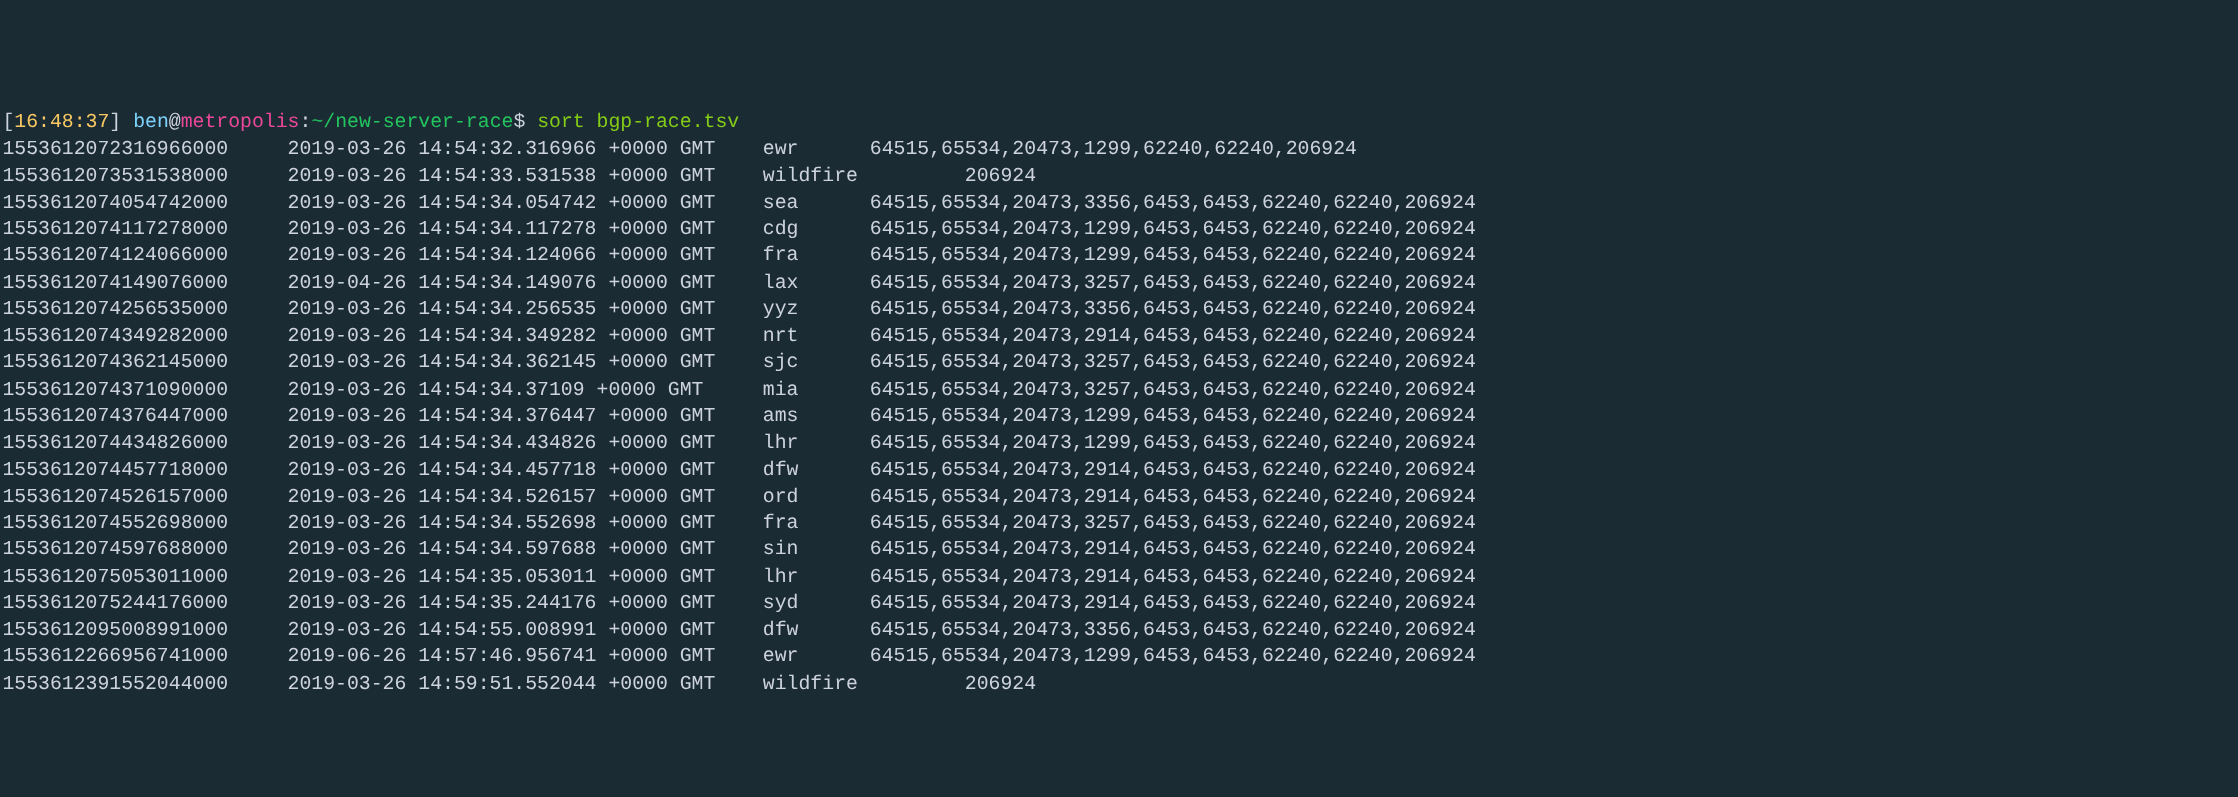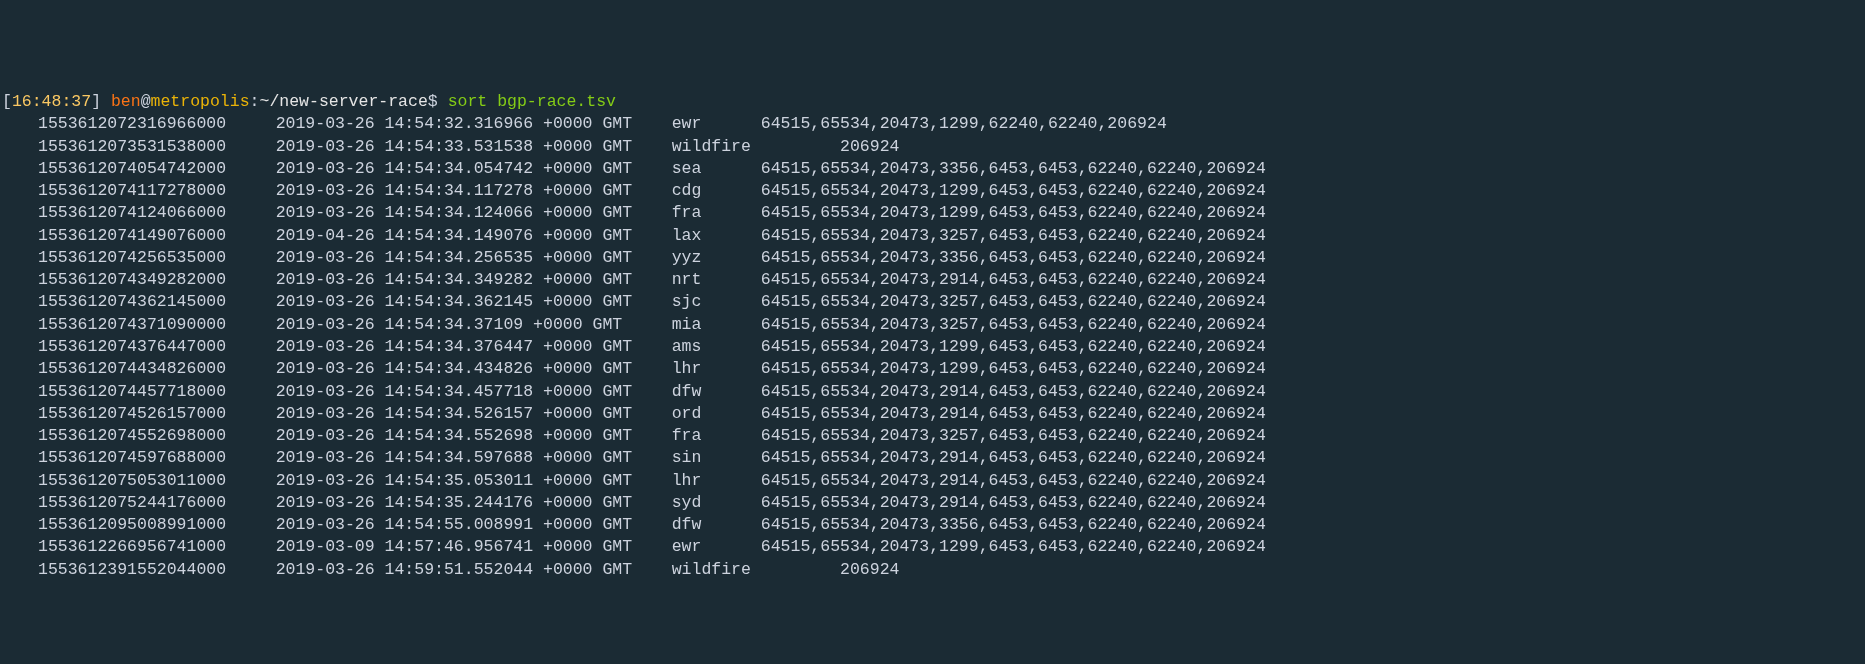--- a/index.html
+++ b/index.html
@@ -8,28 +8,28 @@
       color: #cdd3de;
       font-family: 'Menlo', 'Monaco', 'Consolas', 'Courier New', monospace;
       font-size: 16.5px;
       line-height: 1.35;
       padding: 2px;
       white-space: pre;
       overflow-x: auto;
     }
     .prompt-time { color: #fac863; text-align: right; }
     .prompt-brackets { color: #cdd3de; }
-    .prompt-user { color: #f97316; }
+    .prompt-user { color: #7dd3fc; }
     .prompt-at { color: #cdd3de; }
-    .prompt-host { color: #eab308; }
+    .prompt-host { color: #ec4899; }
     .prompt-colon { color: #cdd3de; }
-    .prompt-path { color: #e5e5e5; }
+    .prompt-path { color: #22c55e; }
     .prompt-dollar { color: #cdd3de; }
     .command { color: #84cc16; }
-    .row { color: #cdd3de; margin-left: 36px; }
+    .row { color: #cdd3de; }
   </style>
 </head>
 <body>
 
 
 
 <div><span><span class="prompt-brackets">[</span><span class="prompt-time">16:48:37</span><span class="prompt-brackets">] </span><span class="prompt-user">ben</span><span class="prompt-at">@</span><span class="prompt-host">metropolis</span><span class="prompt-colon">:</span><span class="prompt-path">~/new-server-race</span><span class="prompt-dollar">$</span><span class="command"> <span>sort bgp-race.tsv</span></span></span>
 <div id="output"><span class="row">1553612072316966000     2019-03-26 14:54:32.316966 +0000 GMT    ewr      64515,65534,20473,1299,62240,62240,206924</span>
 <span class="row">1553612073531538000     2019-03-26 14:54:33.531538 +0000 GMT    wildfire         206924</span>
 <span class="row">1553612074054742000     2019-03-26 14:54:34.054742 +0000 GMT    sea      64515,65534,20473,3356,6453,6453,62240,62240,206924</span>
@@ -42,17 +42,17 @@
 <span class="row">1553612074371090000     2019-03-26 14:54:34.37109 +0000 GMT     mia      64515,65534,20473,3257,6453,6453,62240,62240,206924</span>
 <span class="row">1553612074376447000     2019-03-26 14:54:34.376447 +0000 GMT    ams      64515,65534,20473,1299,6453,6453,62240,62240,206924</span>
 <span class="row">1553612074434826000     2019-03-26 14:54:34.434826 +0000 GMT    lhr      64515,65534,20473,1299,6453,6453,62240,62240,206924</span>
 <span class="row">1553612074457718000     2019-03-26 14:54:34.457718 +0000 GMT    dfw      64515,65534,20473,2914,6453,6453,62240,62240,206924</span>
 <span class="row">1553612074526157000     2019-03-26 14:54:34.526157 +0000 GMT    ord      64515,65534,20473,2914,6453,6453,62240,62240,206924</span>
 <span class="row">1553612074552698000     2019-03-26 14:54:34.552698 +0000 GMT    fra      64515,65534,20473,3257,6453,6453,62240,62240,206924</span>
 <span class="row">1553612074597688000     2019-03-26 14:54:34.597688 +0000 GMT    sin      64515,65534,20473,2914,6453,6453,62240,62240,206924</span>
 <span class="row">1553612075053011000     2019-03-26 14:54:35.053011 +0000 GMT    lhr      64515,65534,20473,2914,6453,6453,62240,62240,206924</span>
 <span class="row">1553612075244176000     2019-03-26 14:54:35.244176 +0000 GMT    syd      64515,65534,20473,2914,6453,6453,62240,62240,206924</span>
 <span class="row">1553612095008991000     2019-03-26 14:54:55.008991 +0000 GMT    dfw      64515,65534,20473,3356,6453,6453,62240,62240,206924</span>
-<span class="row">1553612266956741000     2019-03-09 14:57:46.956741 +0000 GMT    ewr      64515,65534,20473,1299,6453,6453,62240,62240,206924</span>
+<span class="row">1553612266956741000     2019-06-26 14:57:46.956741 +0000 GMT    ewr      64515,65534,20473,1299,6453,6453,62240,62240,206924</span>
 <span class="row">1553612391552044000     2019-03-26 14:59:51.552044 +0000 GMT    wildfire         206924</span></div></div>
 
 
 
 
 </body></html>

